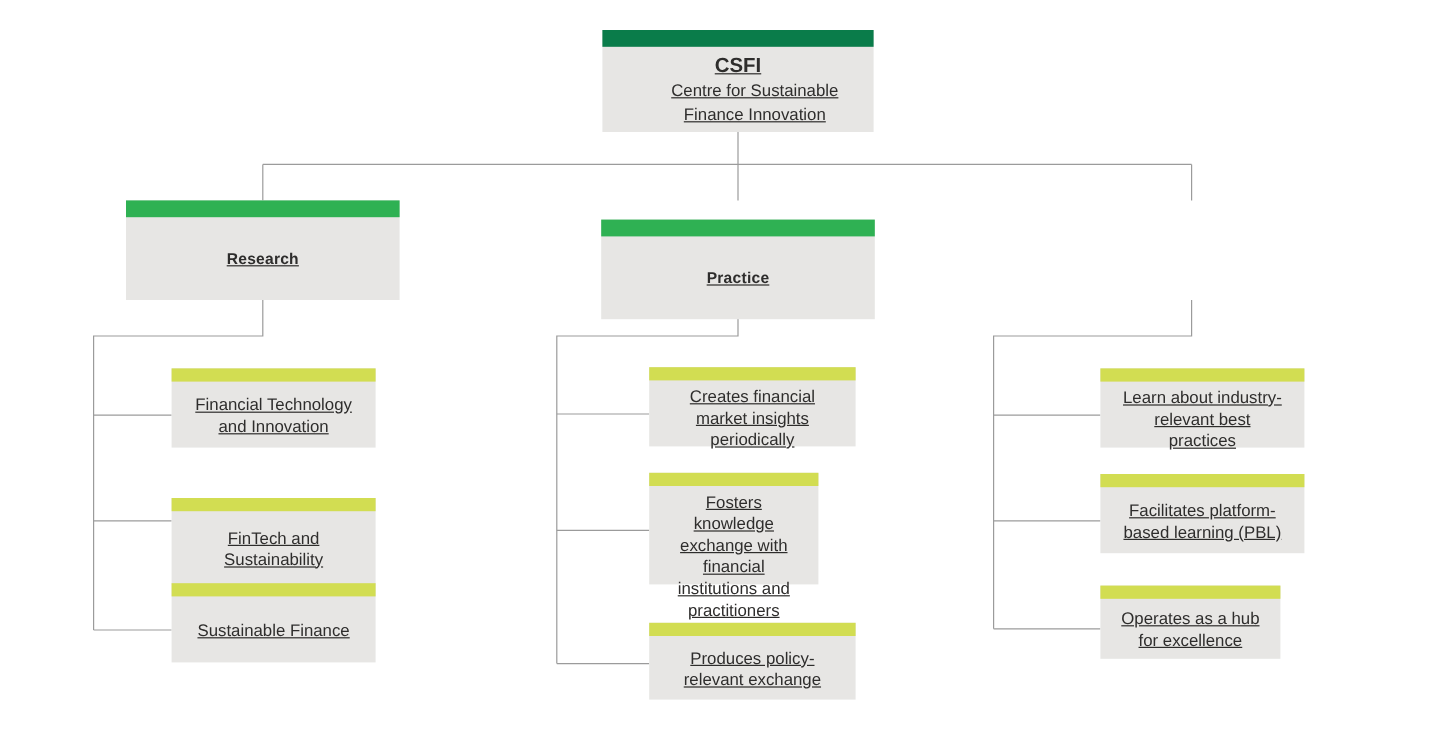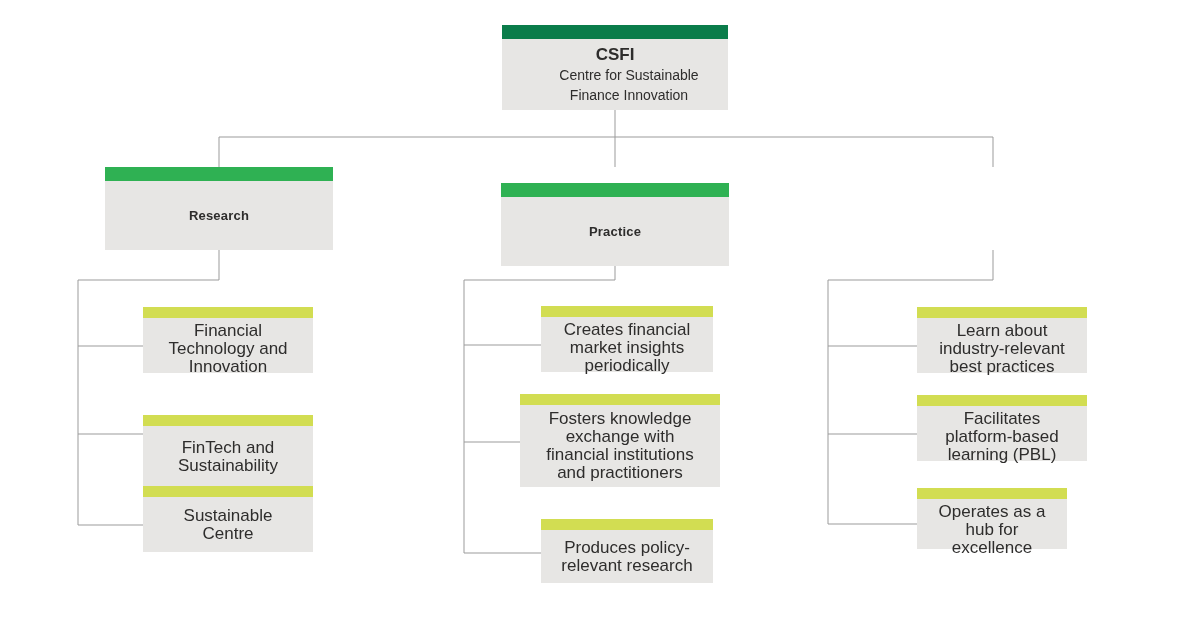--- a/index.html
+++ b/index.html
@@ -35,25 +35,26 @@
   .bar-green{background:var(--green);}
   .bar-lime{background:var(--lime);}
   .node .content{
     flex:1 1 auto;
     display:flex;
     flex-direction:column;
     align-items:center;
     justify-content:center;
     text-align:center;
     padding:4px 15px;
+    text-decoration:underline;
   }
   .root-acronym{font-weight:bold;font-size:17px;line-height:21px;}
   .root-name{font-size:14px;line-height:20px;margin-left:28px;}
   .branch-title{font-weight:bold;font-size:13px;letter-spacing:0.2px;}
-  .leaf-label{font-size:17px;line-height:18px;}
+  .leaf-label{font-size:14px;line-height:18px;}
 </style>
 </head>
 <body>
 
 <div class="canvas">
 
   <svg class="connectors" width="1200" height="630" viewBox="0 0 1200 630">
     <g stroke="#9b9b9b" stroke-width="1" fill="none">
 
       <path d="M615,110 V137"></path>
@@ -111,40 +112,40 @@
   </div>
   <div class="node" style="left:143px;top:415px;width:170px;height:72px">
     <div class="bar bar-sm bar-lime"></div>
     <div class="content">
         <div class="leaf-label">FinTech and Sustainability</div>
       </div>
   </div>
   <div class="node" style="left:143px;top:486px;width:170px;height:66px">
     <div class="bar bar-sm bar-lime"></div>
     <div class="content">
-        <div class="leaf-label">Sustainable Centre</div>
+        <div class="leaf-label">Sustainable Finance</div>
       </div>
   </div>
 
   <div class="node" style="left:541px;top:306px;width:172px;height:66px">
     <div class="bar bar-sm bar-lime"></div>
     <div class="content">
         <div class="leaf-label">Creates financial market insights periodically</div>
       </div>
   </div>
-  <div class="node" style="left:520px;top:394px;width:200px;height:93px">
+  <div class="node" style="left:541px;top:394px;width:141px;height:93px">
     <div class="bar bar-sm bar-lime"></div>
     <div class="content">
         <div class="leaf-label">Fosters knowledge exchange with financial institutions and practitioners</div>
       </div>
   </div>
   <div class="node" style="left:541px;top:519px;width:172px;height:64px">
     <div class="bar bar-sm bar-lime"></div>
     <div class="content">
-        <div class="leaf-label">Produces policy-relevant research</div>
+        <div class="leaf-label">Produces policy-relevant exchange</div>
       </div>
   </div>
 
   <div class="node" style="left:917px;top:307px;width:170px;height:66px">
     <div class="bar bar-sm bar-lime"></div>
     <div class="content">
         <div class="leaf-label">Learn about industry-relevant best practices</div>
       </div>
   </div>
   <div class="node" style="left:917px;top:395px;width:170px;height:66px">

